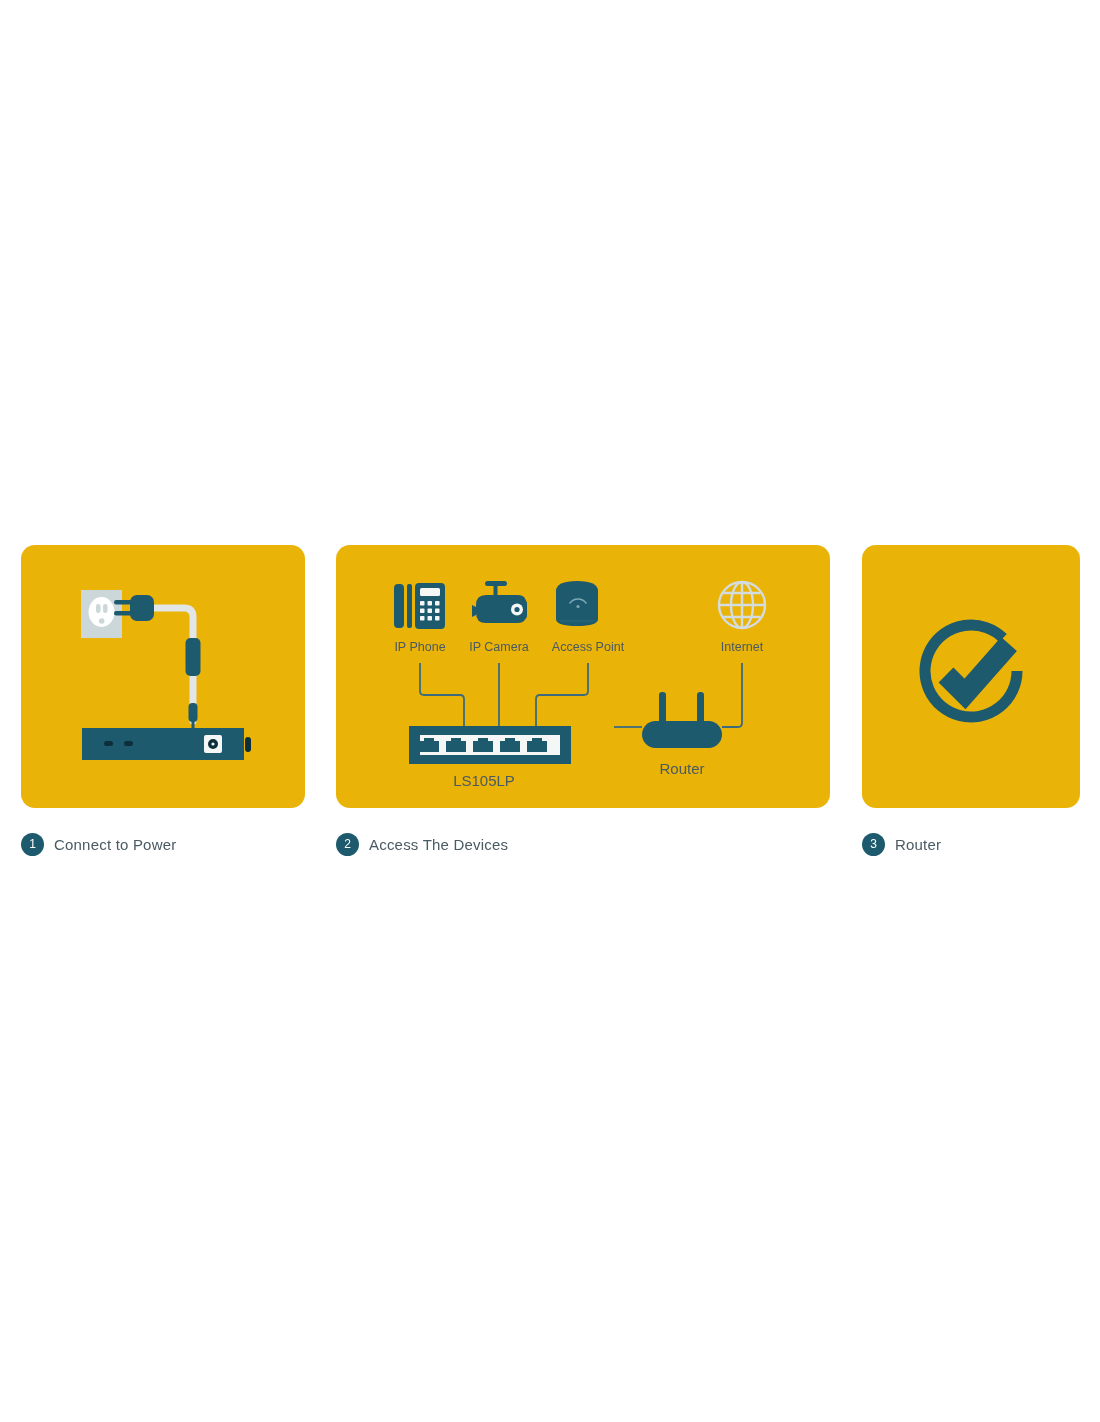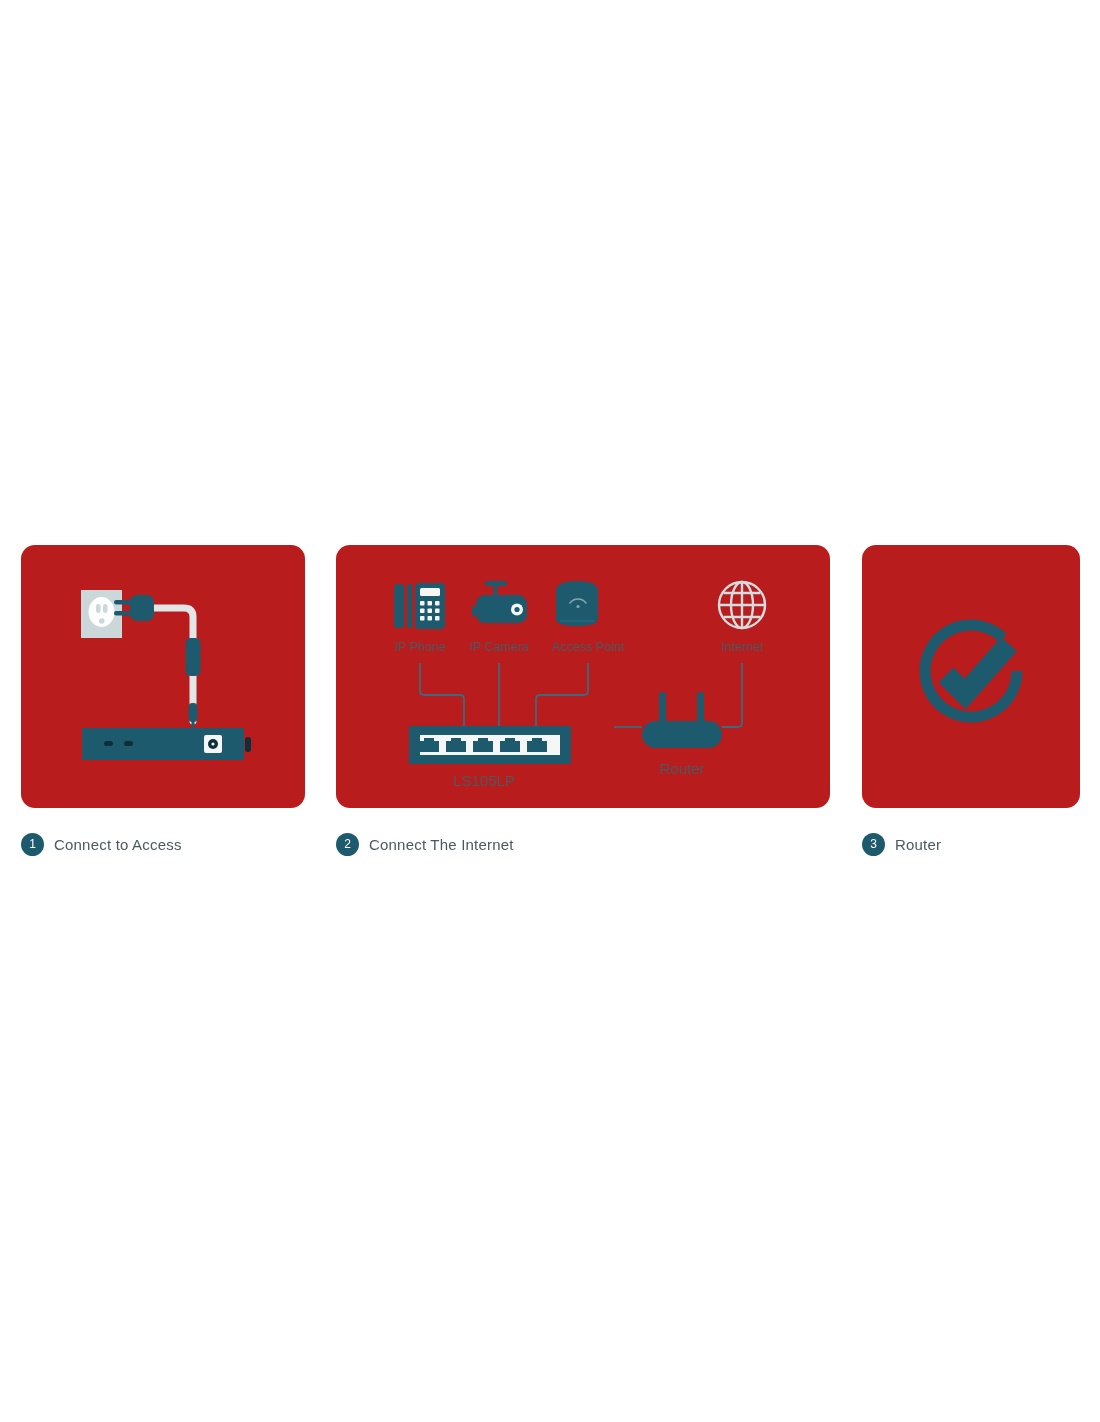--- a/index.html
+++ b/index.html
@@ -19,21 +19,21 @@
     position: absolute;
     left: 0;
     top: 0;
     width: 1100px;
     height: 1422px;
   }
 
   
   .card {
     position: absolute;
-    background: #b91c1c;
+    background: #eab308;
     border-radius: 14px;
   }
   #card-1 { left: 21px;  top: 545px; width: 284px; height: 263px; }
   #card-2 { left: 336px; top: 545px; width: 494px; height: 263px; }
   #card-3 { left: 862px; top: 545px; width: 218px; height: 263px; }
 
   
   .step-caption {
     position: absolute;
     display: flex;
@@ -211,26 +211,26 @@
     <svg class="panel-art" viewBox="0 0 218 263">
       <g>
         <path d="M141 93 A46 46 0 1 0 155 126" fill="none" stroke="#1d5a6e" stroke-width="11" stroke-linecap="butt"></path>
         <path d="M84 130 L103 149 L147 99" fill="none" stroke="#1d5a6e" stroke-width="21" stroke-linejoin="miter" stroke-linecap="butt"></path>
       </g>
     </svg>
   </div>
 
   <div class="step-caption" id="step-1">
     <div class="step-badge">1</div>
-    <div class="step-label">Connect to Access</div>
+    <div class="step-label">Connect to Power</div>
   </div>
 
   <div class="step-caption" id="step-2">
     <div class="step-badge">2</div>
-    <div class="step-label">Connect The Internet</div>
+    <div class="step-label">Access The Devices</div>
   </div>
 
   <div class="step-caption" id="step-3">
     <div class="step-badge">3</div>
     <div class="step-label">Router</div>
   </div>
 
 </div>
 
 </body></html>

